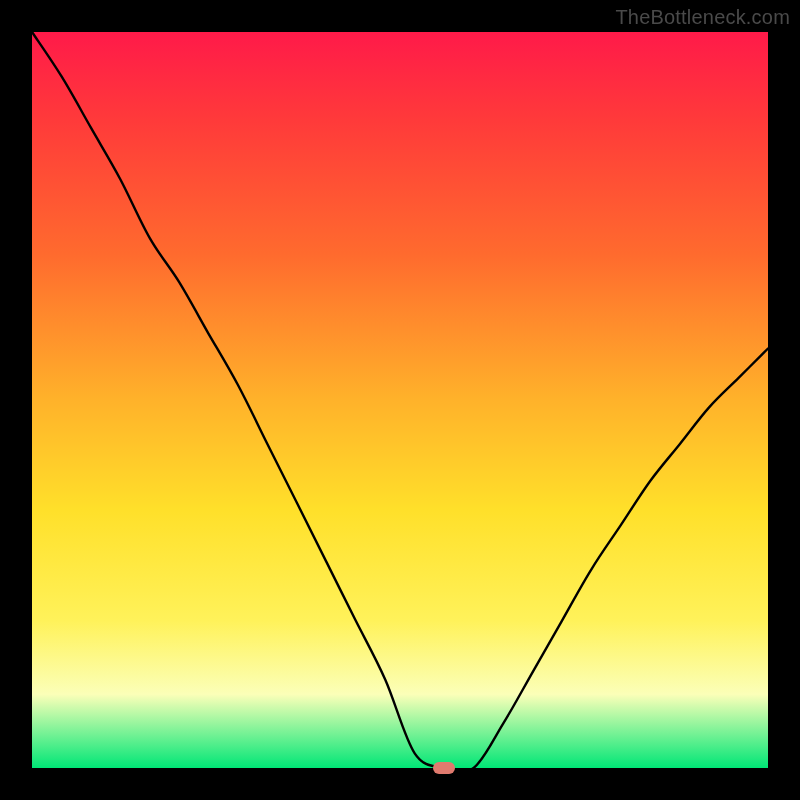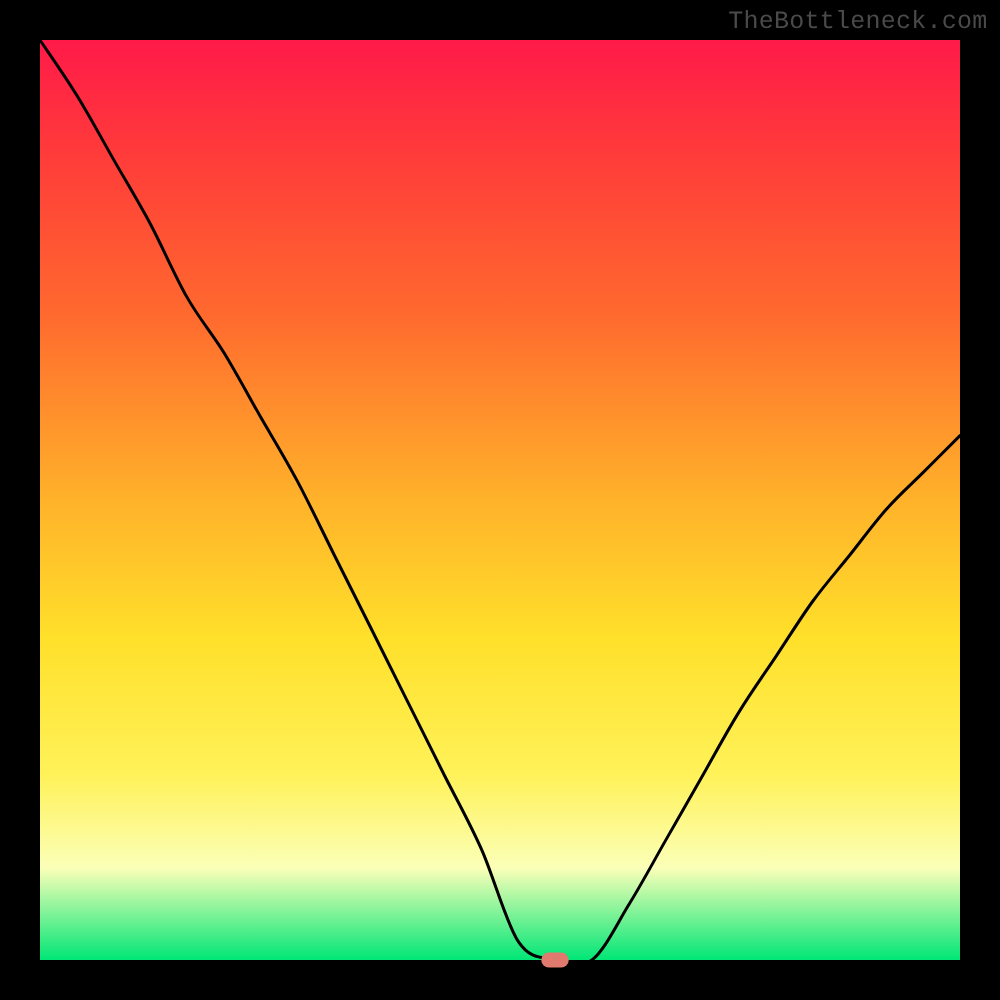--- a/index.html
+++ b/index.html
@@ -9,21 +9,20 @@
     height: 800px;
     background: #000;
     overflow: hidden;
     font-family: Arial, Helvetica, sans-serif;
   }
   .frame {
     position: relative;
     width: 800px;
     height: 800px;
     background: #000;
-    font-family: Liberation Mono, monospace;
   }
   .plot {
     position: absolute;
     left: 32px;
     top: 32px;
     width: 736px;
     height: 736px;
     background: linear-gradient(
       to bottom,
       #ff1a49 0%,

